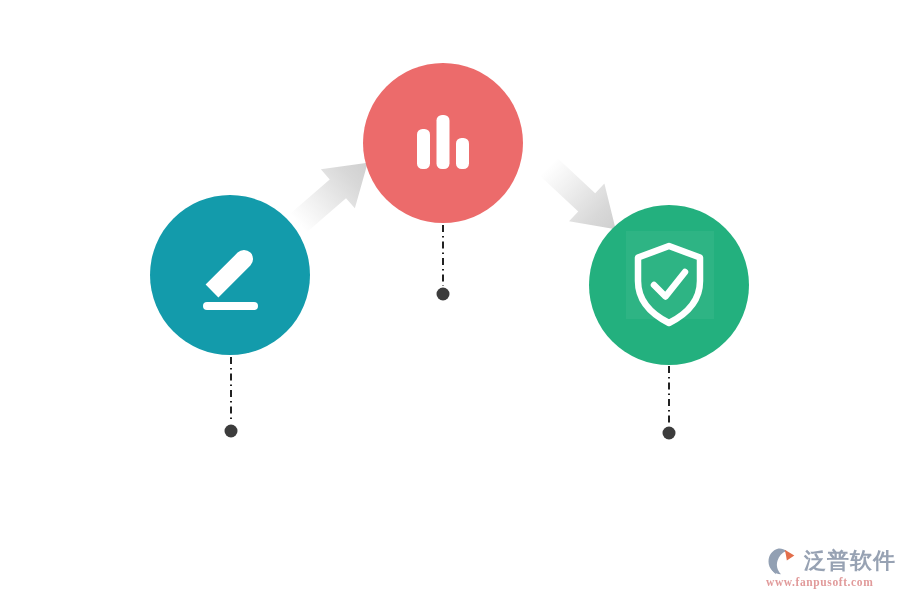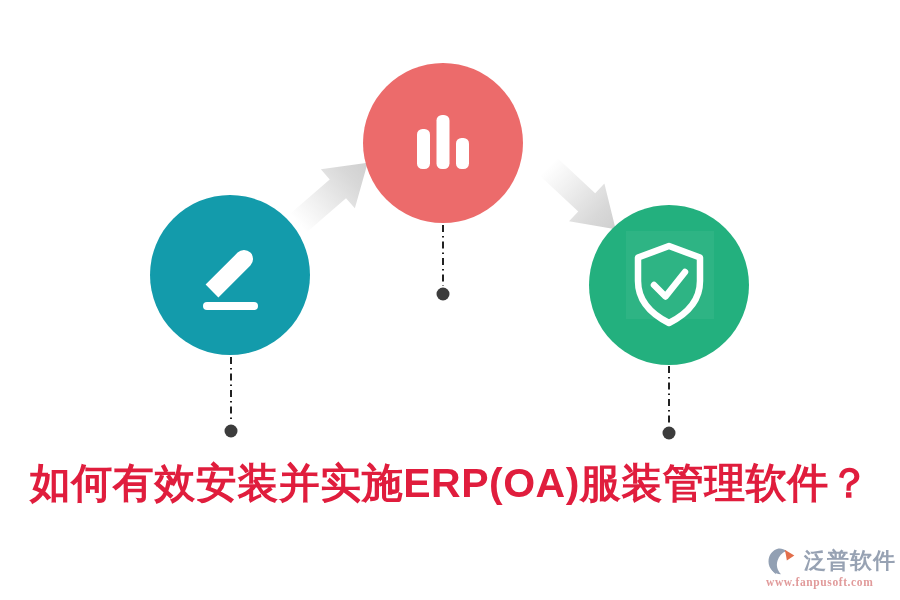--- a/index.html
+++ b/index.html
@@ -148,21 +148,20 @@
     <g>
       <line x1="443" y1="225" x2="443" y2="286" stroke="#222222" stroke-width="2" stroke-dasharray="7 4 1.5 4"></line>
       <circle cx="443" cy="294" r="6.5" fill="#3c3c3c"></circle>
     </g>
     <g>
       <line x1="669" y1="366" x2="669" y2="425" stroke="#222222" stroke-width="2" stroke-dasharray="7 4 1.5 4"></line>
       <circle cx="669" cy="433" r="6.5" fill="#3c3c3c"></circle>
     </g>
   </svg>
 
-  <div class="main-title">如何有效安装并实施ERP(OA)服装管理软件？</div>
 
   <div class="logo">
     <div class="logo-row">
       <span style="display:inline-flex;">
         <svg width="30" height="30" viewBox="0 0 36 36">
           <path d="M15 3 C7.5 5 3 11 3 18.5 C3 27 9.5 33.5 18 34 C13.5 29 12 23.5 13.8 17.8 C15.6 12 19 8 24.5 6 C22 4 18.5 2.6 15 3 Z" fill="#8796ab"></path>
           <path d="M12 34 C8 31 5.5 27 4.6 22 L12.5 20.5 C11.3 25 11.2 29.5 12 34 Z" fill="#8796ab"></path>
           <path d="M22.5 4.5 L34 11.5 L25 17.5 C24.4 13 23.6 8.5 22.5 4.5 Z" fill="#df5f38"></path>
         </svg>
       </span>

